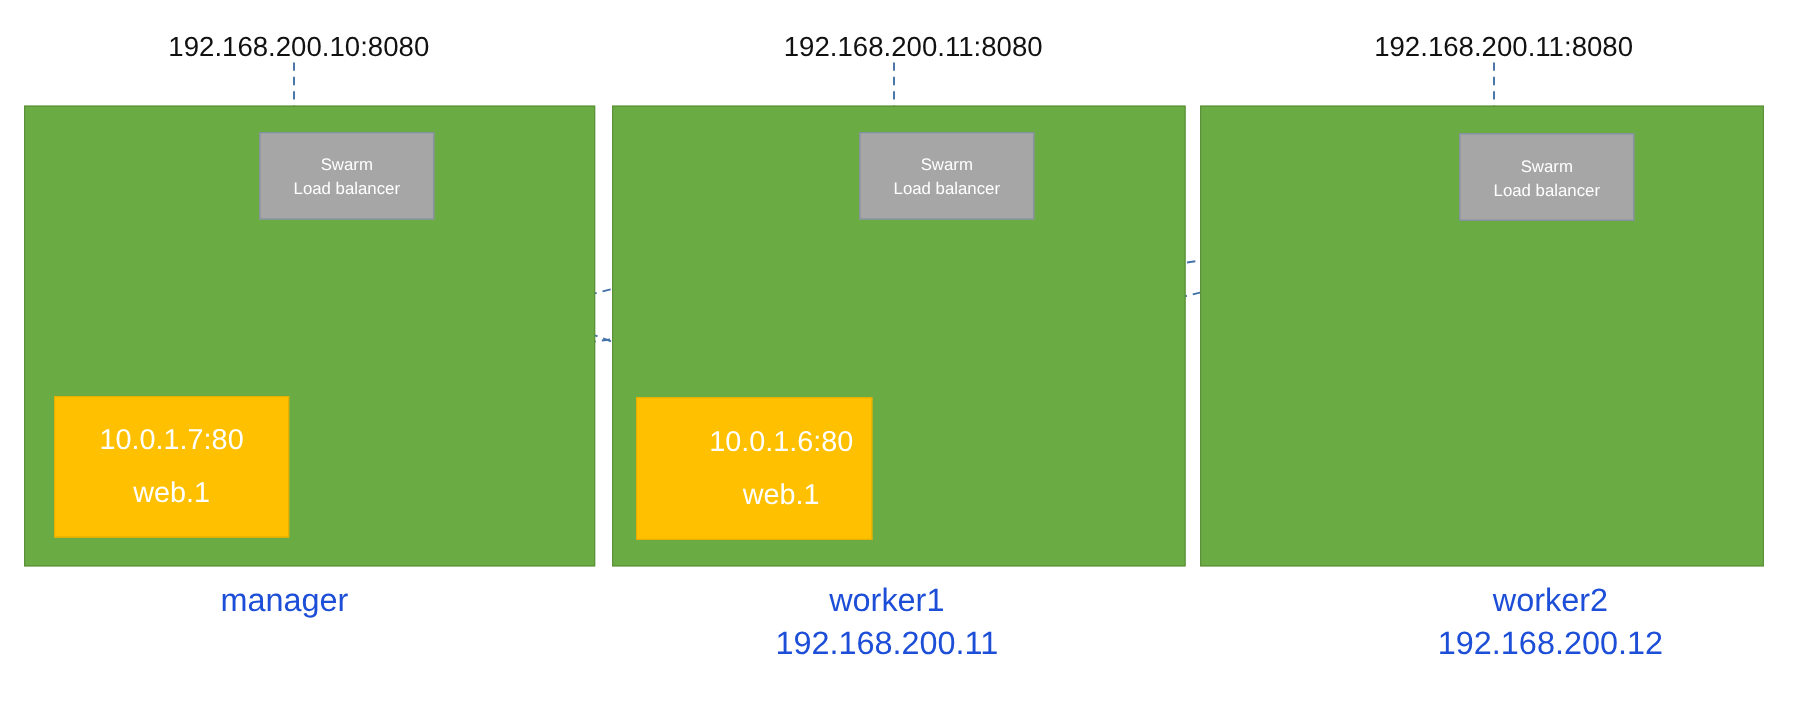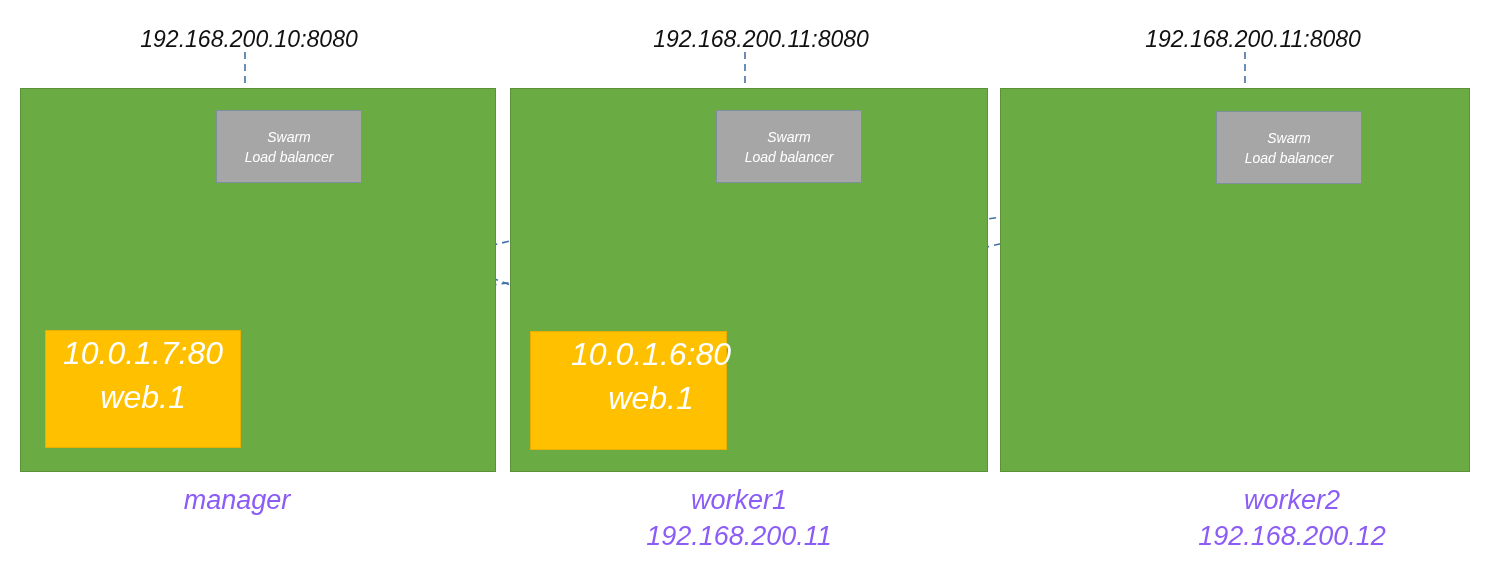--- a/index.html
+++ b/index.html
@@ -9,21 +9,20 @@
   }
   body {
     font-family: "Liberation Sans", sans-serif;
   }
   #stage {
     position: relative;
     width: 1500px;
     height: 587px;
     background: #ffffff;
     overflow: hidden;
-    font-style: italic;
   }
   #wires {
     position: absolute;
     left: 0;
     top: 0;
     width: 1500px;
     height: 587px;
     pointer-events: none;
   }
   .node-panel {
@@ -46,40 +45,41 @@
     align-items: center;
     justify-content: center;
     margin-left: 44px;
   }
   .svc-box {
     position: absolute;
     background: #ffc000;
     border: 1px solid #e8ae00;
     box-sizing: border-box;
     color: #ffffff;
-    font-size: 32px;
+    font-size: 24px;
     line-height: 44px;
     text-align: center;
     display: flex;
     flex-direction: column;
     align-items: center;
+    justify-content: center;
   }
   .endpoint-label {
     position: absolute;
     font-size: 23px;
     line-height: 30px;
     color: #111111;
     text-align: center;
     white-space: nowrap;
     transform: translateX(-50%);
   }
   .host-caption {
     position: absolute;
     text-align: center;
-    color: #8b5cf6;
+    color: #1d4ed8;
     font-size: 27px;
     line-height: 36px;
     white-space: nowrap;
     transform: translateX(-50%);
   }
   .host-caption .host-name { display: block; }
   .host-caption .host-ip { display: block; }
 </style>
 </head>
 <body>

